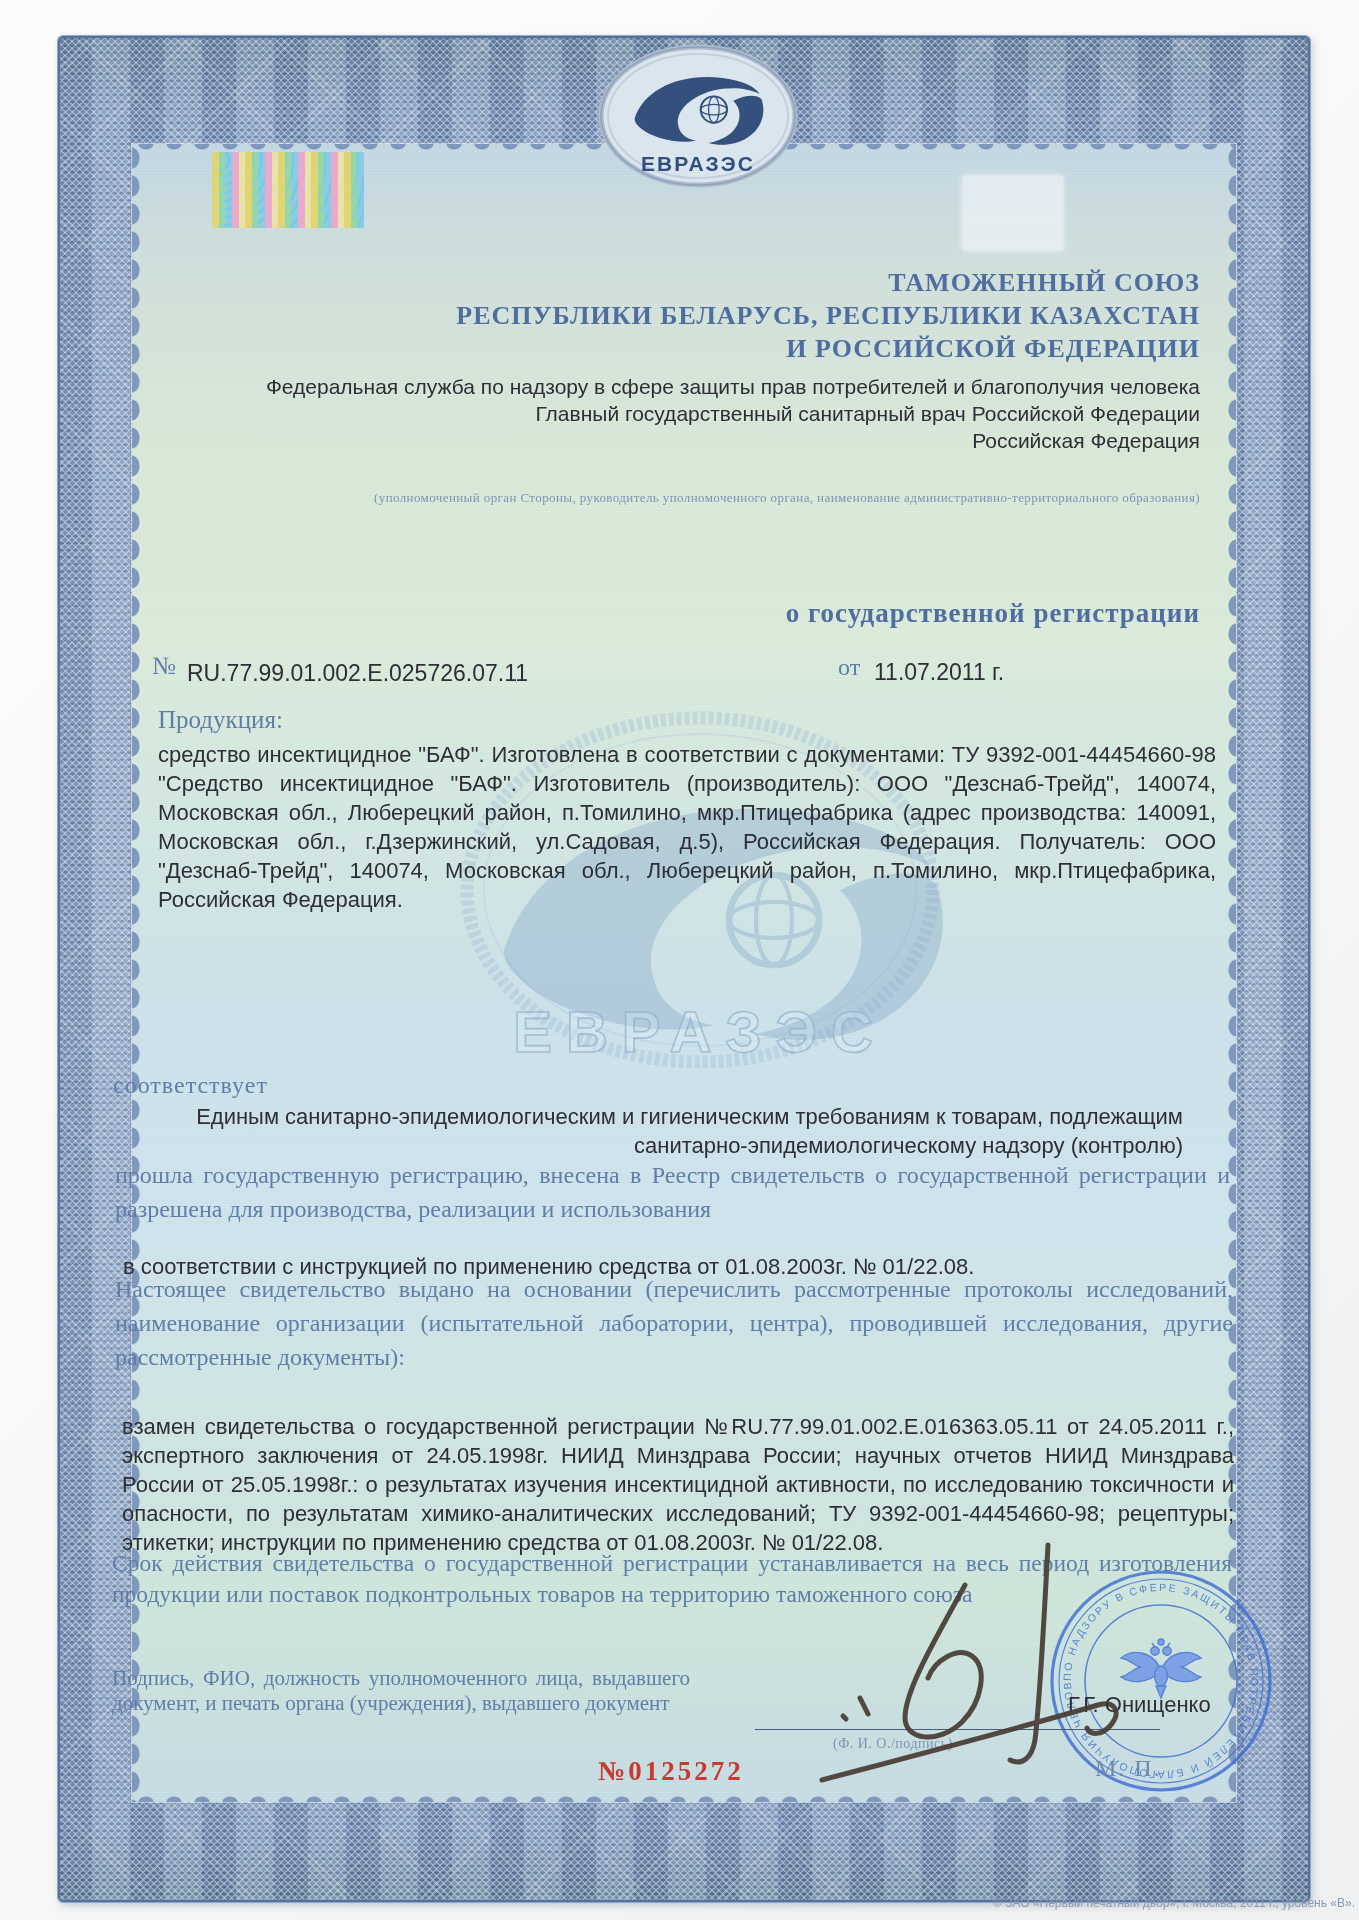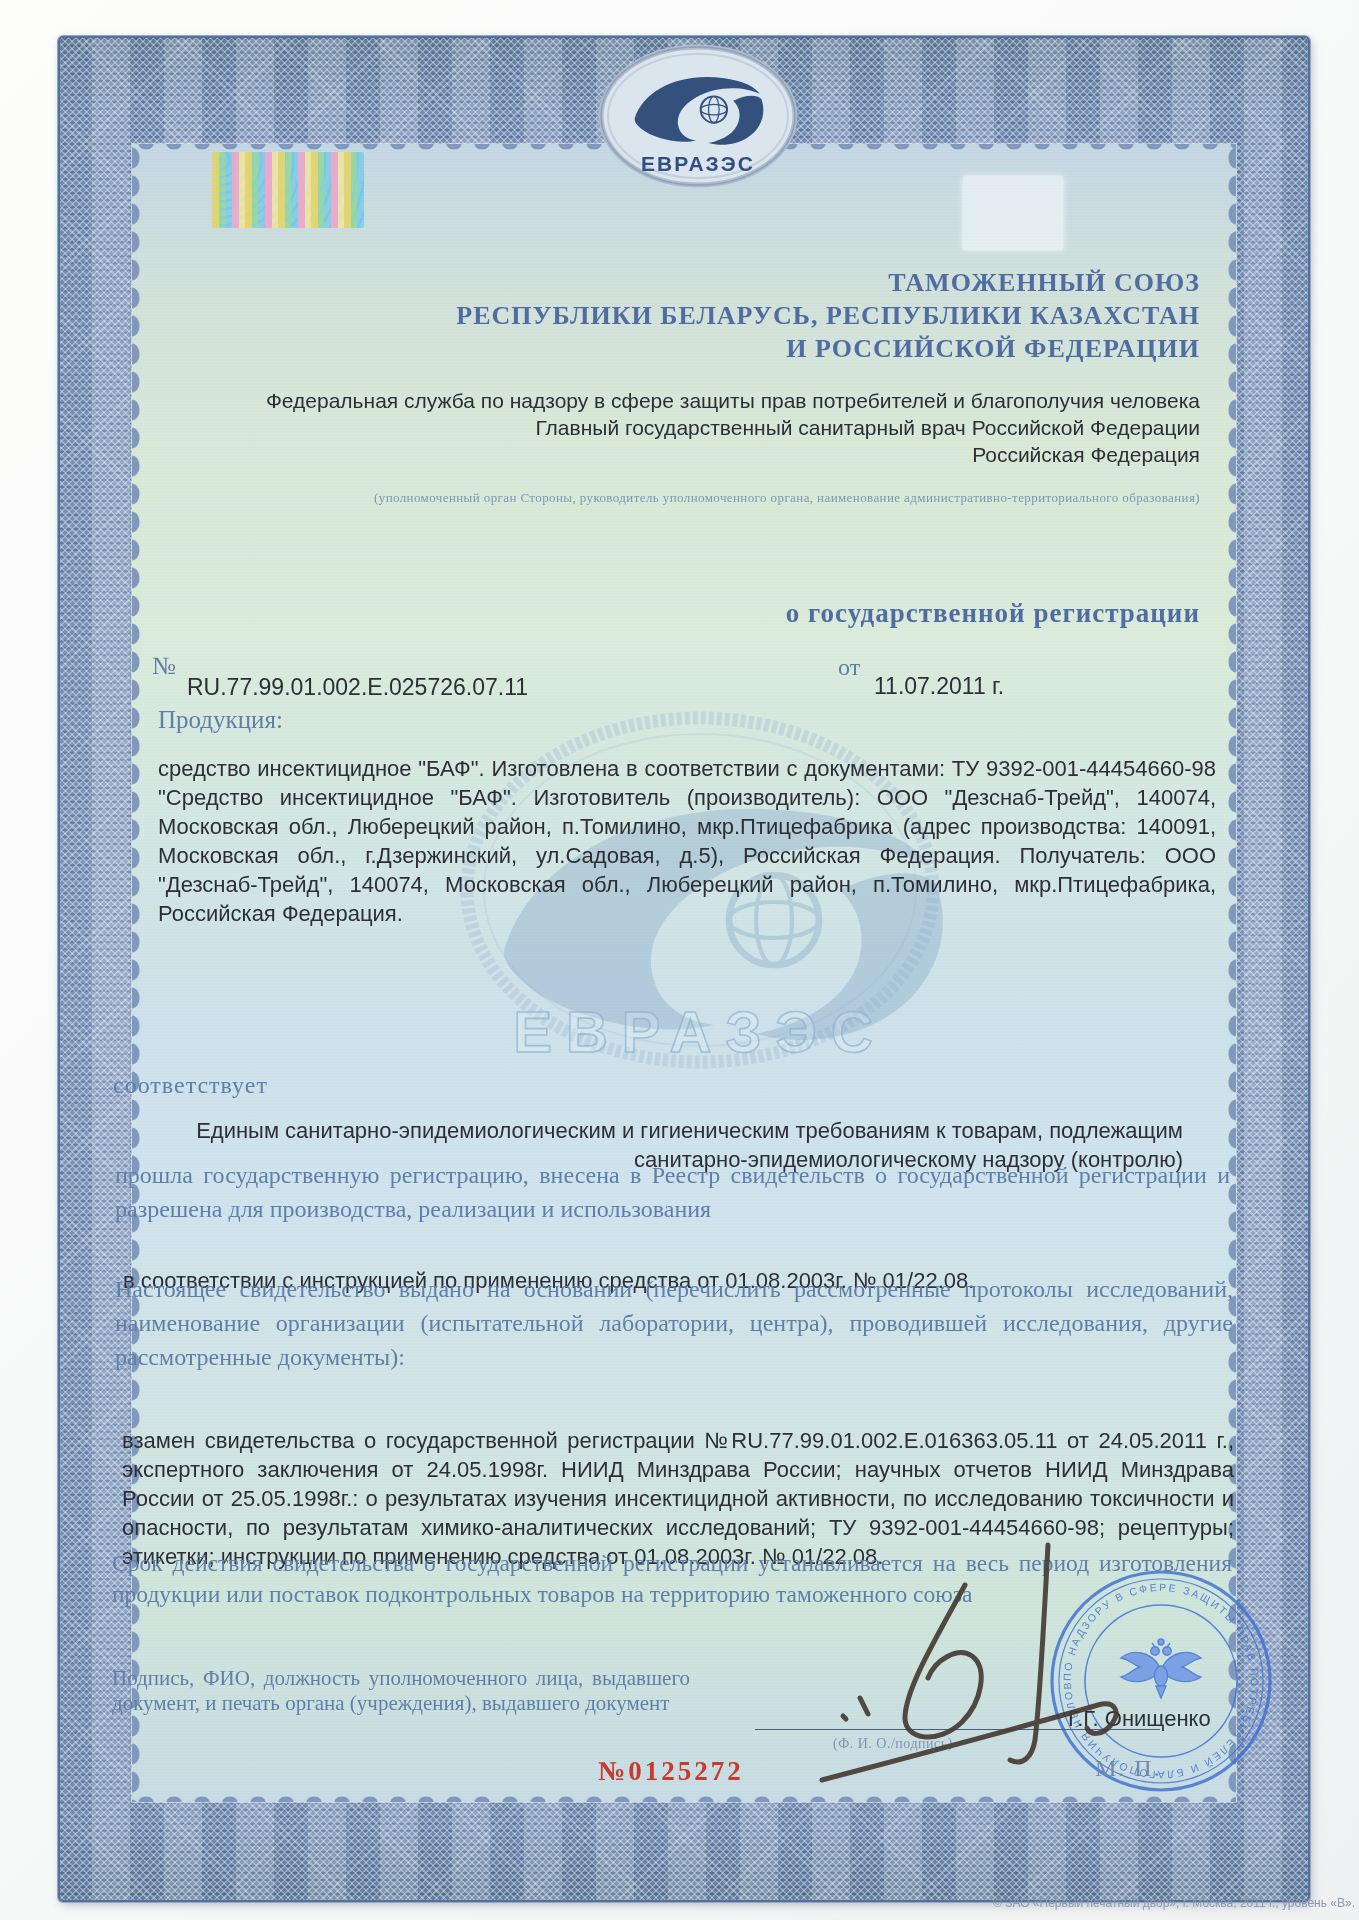--- a/index.html
+++ b/index.html
@@ -37,21 +37,21 @@
       repeating-radial-gradient(circle at 8px 8px, rgba(70,120,220,0.55) 0 2px, rgba(70,120,220,0) 3px 8px),
       repeating-linear-gradient(90deg,#e9d44e 0 7px,#8fd694 7px 13px,#7ec8e3 13px 20px,#f2a0c0 20px 27px,#f0e68c 27px 33px),
       repeating-linear-gradient(0deg, rgba(255,255,255,0.4) 0 3px, rgba(0,0,0,0.05) 3px 8px);
     background-blend-mode:overlay,normal,normal;}
   .greybox{position:absolute;left:963px;top:176px;width:100px;height:74px;
     background:rgba(250,252,253,0.55);box-shadow:0 0 6px rgba(255,255,255,0.8);}
   
   .ser{font-family:"Liberation Serif", serif;}
   .blue{color:#4f6da1;}
   .softblue{color:#607ea8;}
-  .blk{color:#2e2e36;margin-top:14px;}
+  .blk{color:#2e2e36;}
   .cap{color:#7d94b4;font-family:"Liberation Serif", serif;}
   .abs{position:absolute;}
   .ctr{left:120px;width:1080px;text-align:right;}
   .hdr1{font-size:26px;font-weight:bold;letter-spacing:1px;line-height:33px;}
   .auth{font-size:21px;line-height:27px;}
   .title{font-size:42px;font-weight:bold;letter-spacing:3px;}
   .subtitle{font-size:27px;font-weight:bold;letter-spacing:1px;}
   .body22{font-size:22px;line-height:29px;}
   .serpar{font-size:24px;line-height:34px;text-align:justify;}
   .rednum{color:#c8392e;font-family:"Liberation Serif", serif;font-weight:bold;font-size:27px;letter-spacing:3px;}

